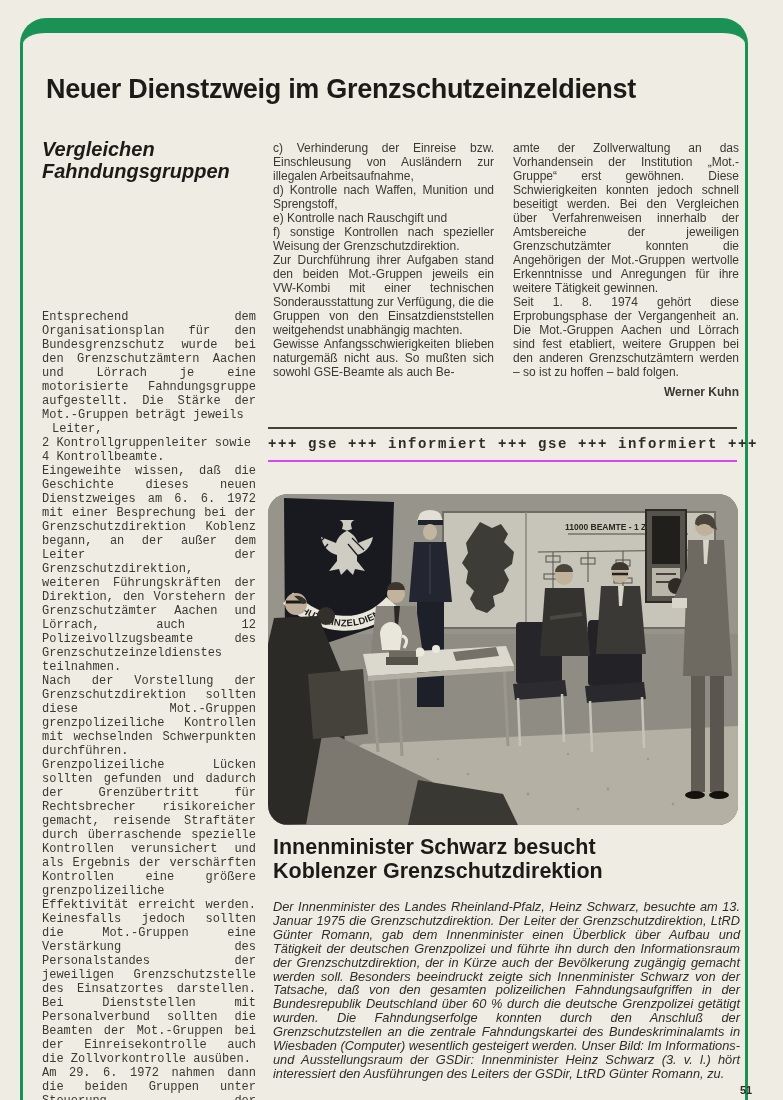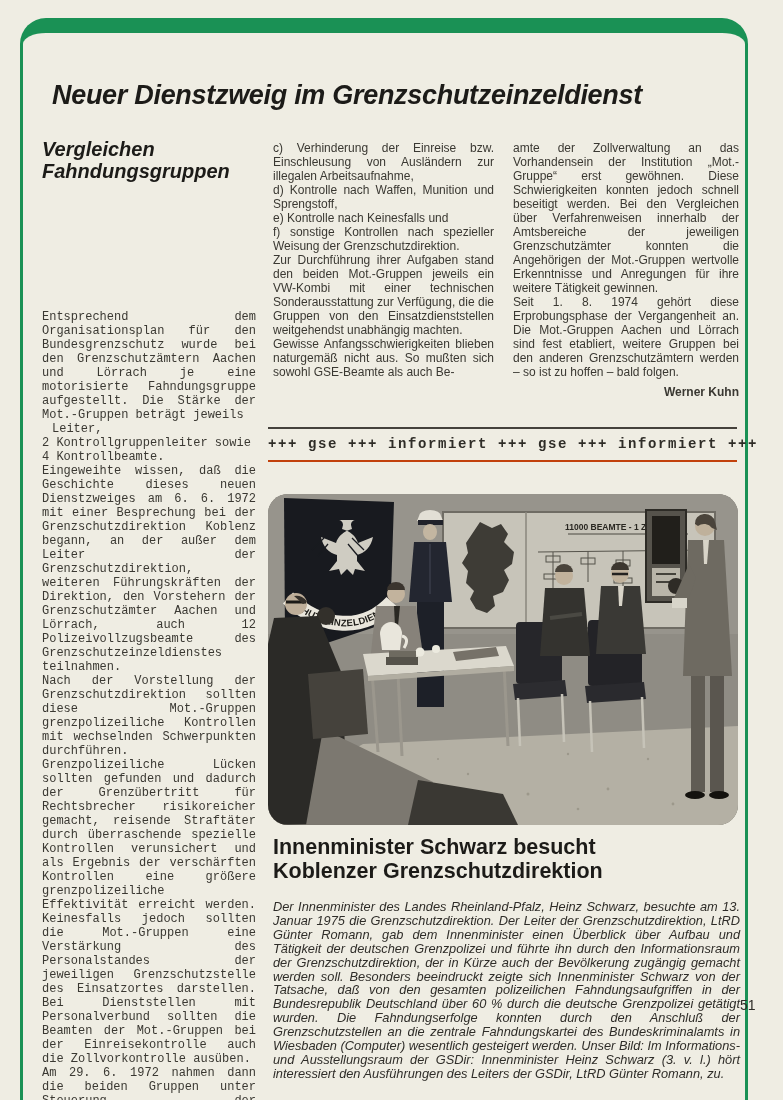--- a/index.html
+++ b/index.html
@@ -15,42 +15,42 @@
     position:absolute;left:20px;top:18px;width:728px;height:1082px;
     border-top:15px solid #1a9155;
     border-left:3px solid #1a9155;
     border-right:3px solid #1a9155;
     border-radius:26px 26px 0 0;
     box-sizing:border-box;
     pointer-events:none;
   }
   .page-title{
     position:absolute;left:42px;top:70px;width:700px;
-    font-size:27px;font-weight:bold;font-style:italic;
-    letter-spacing:-0.3px;color:#1c1b18;margin:10px;
+    font-size:27px;font-weight:bold;
+    letter-spacing:-0.3px;color:#1c1b18;margin:4px;
   }
   .art1-heading{
     position:absolute;left:42px;top:138px;width:230px;
     font-size:20px;line-height:22px;font-weight:bold;font-style:italic;
     color:#1c1b18;margin:0;
   }
   .col{
     position:absolute;
     font-size:12px;line-height:14px;
     text-align:justify;color:#3a3832;
   }
   .col p{margin:0;}
   .indent1{text-indent:10px;}
   #col-left-body{left:42px;top:310px;width:214px;font-family:Liberation Mono, monospace;}
   #col-mid{left:273px;top:141px;width:221px;}
   #col-right{left:513px;top:141px;width:226px;}
   .byline{text-align:right;font-weight:bold;margin-top:6px !important;}
   .gse-banner{
     position:absolute;left:268px;top:427px;width:469px;
-    border-top:2px solid #45423c;border-bottom:2px solid #c2410c;
+    border-top:2px solid #45423c;border-bottom:2px solid #d946ef;
     padding:7px 0 8px;box-sizing:border-box;
   }
   .gse-text{
     font-family:"Liberation Mono","DejaVu Sans Mono",monospace;
     font-size:14px;font-weight:bold;letter-spacing:1.6px;
     text-align:center;color:#2e2c27;white-space:nowrap;
   }
   .photo{
     position:absolute;left:268px;top:494px;width:470px;height:331px;
     border-radius:20px;overflow:hidden;background:#8f8c84;
@@ -60,22 +60,22 @@
     position:absolute;left:273px;top:835px;width:470px;
     font-size:21.5px;line-height:24px;font-weight:bold;
     color:#1c1b18;margin:0;
   }
   .art2-body{
     position:absolute;left:273px;top:900px;width:467px;
     font-size:12.8px;line-height:13.9px;font-style:italic;
     text-align:justify;color:#2f2d29;
   }
   .page-number{
-    position:absolute;left:740px;top:997px;
-    font-size:14px;font-weight:normal;color:#2e2c27;
+    position:absolute;left:740px;top:1084px;
+    font-size:11px;font-weight:bold;color:#2e2c27;
   }
 </style>
 </head>
 <body>
 
 <div class="green-frame"></div>
 
 <h1 class="page-title">Neuer Dienstzweig im Grenzschutzeinzeldienst</h1>
 
 <h2 class="art1-heading">Vergleichen Fahndungsgruppen</h2>
@@ -87,21 +87,21 @@
   <p>4 Kontrollbeamte.</p>
   <p>Eingeweihte wissen, daß die Geschichte dieses neuen Dienstzweiges am 6. 6. 1972 mit einer Besprechung bei der Grenzschutzdirektion Koblenz begann, an der außer dem Leiter der Grenzschutzdirektion, weiteren Führungskräften der Direktion, den Vorstehern der Grenzschutzämter Aachen und Lörrach, auch 12 Polizeivollzugsbeamte des Grenzschutzeinzeldienstes teilnahmen.</p>
   <p>Nach der Vorstellung der Grenzschutzdirektion sollten diese Mot.-Gruppen grenzpolizeiliche Kontrollen mit wechselnden Schwerpunkten durchführen. Grenzpolizeiliche Lücken sollten gefunden und dadurch der Grenzübertritt für Rechtsbrecher risikoreicher gemacht, reisende Straftäter durch überraschende spezielle Kontrollen verunsichert und als Ergebnis der verschärften Kontrollen eine größere grenzpolizeiliche Effektivität erreicht werden. Keinesfalls jedoch sollten die Mot.-Gruppen eine Verstärkung des Personalstandes der jeweiligen Grenzschutzstelle des Einsatzortes darstellen. Bei Dienststellen mit Personalverbund sollten die Beamten der Mot.-Gruppen bei der Einreisekontrolle auch die Zollvorkontrolle ausüben.</p>
   <p>Am 29. 6. 1972 nahmen dann die beiden Gruppen unter Steuerung der Grenzschutzdirektion ihre Tätigkeit auf. Der Einsatz erstreckte sich in der Folge auf alle vom Grenzschutzeinzeldienst besetzten internationalen Grenzübergangsstellen im gesamten Bundesgebiet. Als Schwerpunktkontrollen kamen in Betracht:</p>
 
 </div>
 
 <div class="col" id="col-mid">
   <p>c) Verhinderung der Einreise bzw. Einschleusung von Ausländern zur illegalen Arbeitsaufnahme,</p>
   <p>d) Kontrolle nach Waffen, Munition und Sprengstoff,</p>
-  <p>e) Kontrolle nach Keinesfalls und</p>
+  <p>e) Kontrolle nach Rauschgift und</p>
   <p>f) sonstige Kontrollen nach spezieller Weisung der Grenzschutzdirektion.</p>
   <p>Zur Durchführung ihrer Aufgaben stand den beiden Mot.-Gruppen jeweils ein VW-Kombi mit einer technischen Sonderausstattung zur Verfügung, die die Gruppen von den Einsatzdienststellen weitgehendst unabhängig machten.</p>
   <p>Gewisse Anfangsschwierigkeiten blieben naturgemäß nicht aus. So mußten sich sowohl GSE-Beamte als auch Be-</p>
 </div>
 
 <div class="col" id="col-right">
   <p>amte der Zollverwaltung an das Vorhandensein der Institution „Mot.-Gruppe“ erst gewöhnen. Diese Schwierigkeiten konnten jedoch schnell beseitigt werden. Bei den Vergleichen über Verfahrenweisen innerhalb der Amtsbereiche der jeweiligen Grenzschutzämter konnten die Angehörigen der Mot.-Gruppen wertvolle Erkenntnisse und Anregungen für ihre weitere Tätigkeit gewinnen.</p>
   <p>Seit 1. 8. 1974 gehört diese Erprobungsphase der Vergangenheit an. Die Mot.-Gruppen Aachen und Lörrach sind fest etabliert, weitere Gruppen bei den anderen Grenzschutzämtern werden – so ist zu hoffen – bald folgen.</p>
   <p class="byline">Werner Kuhn</p>
 </div>

